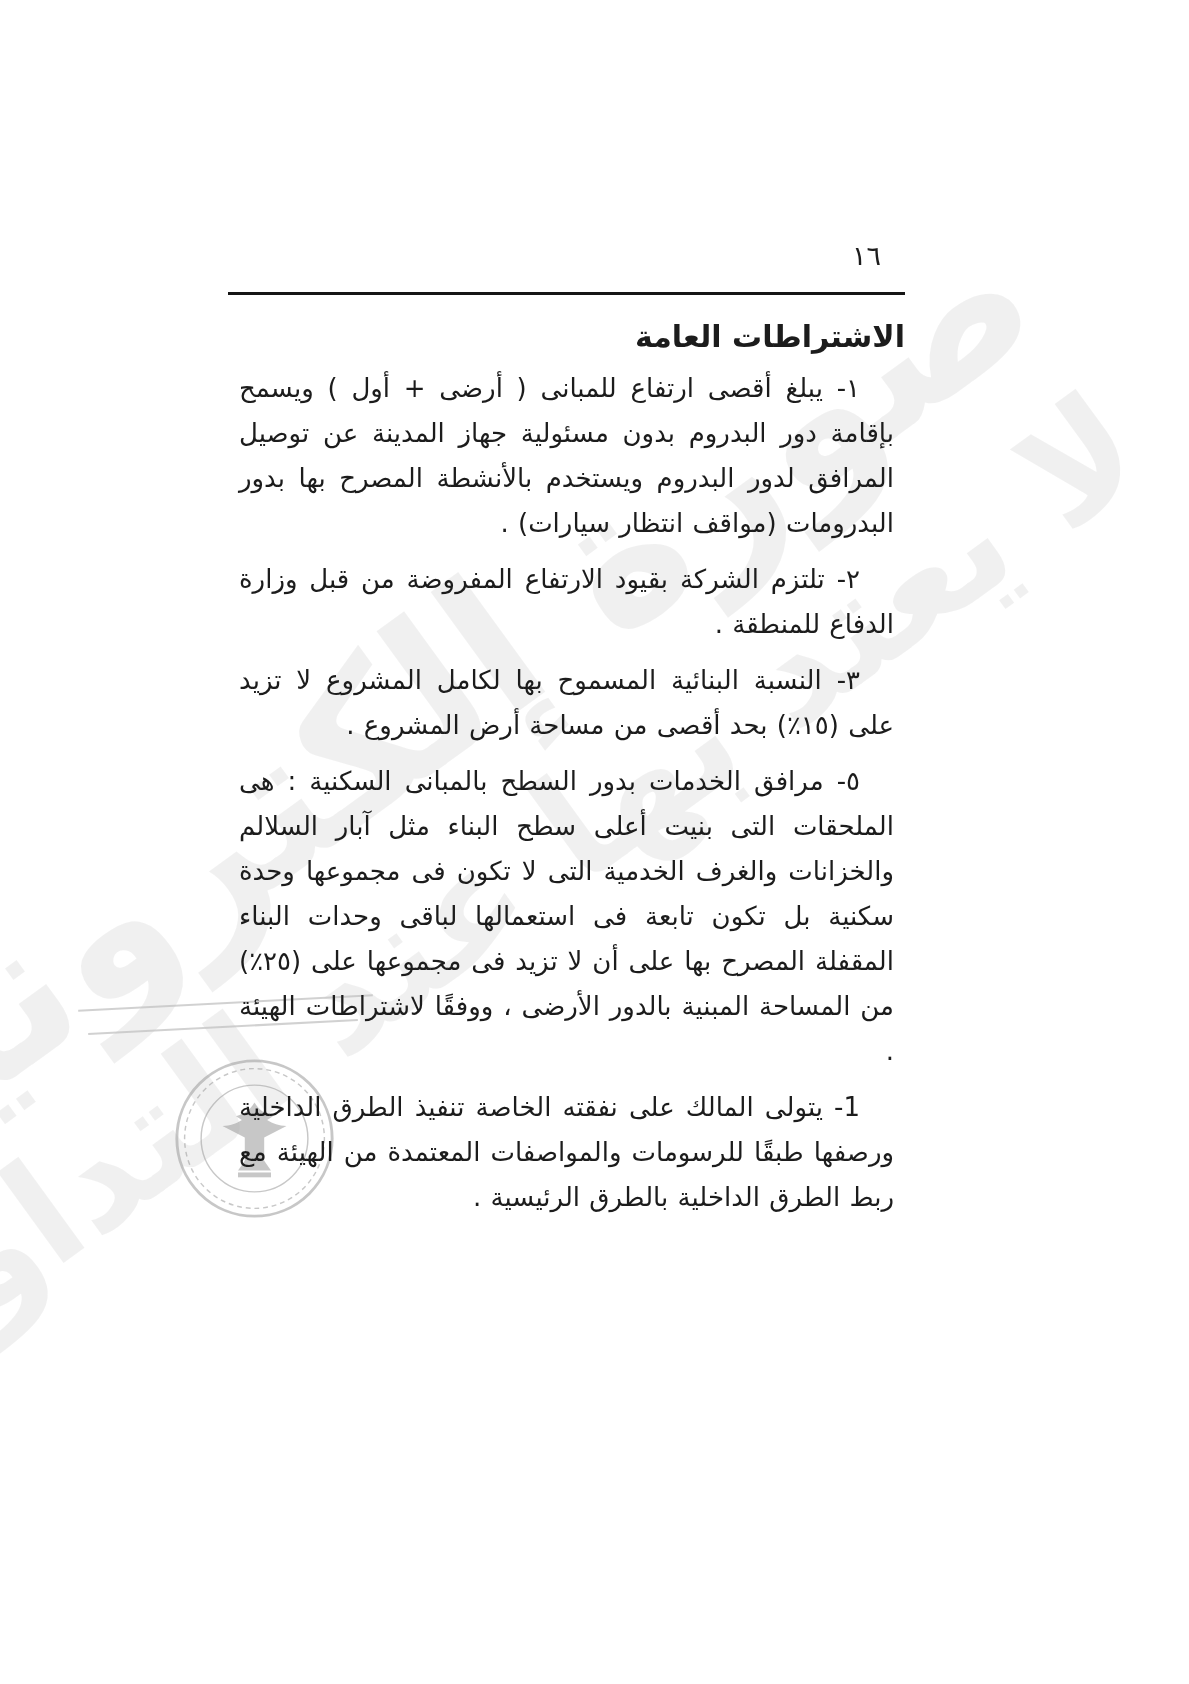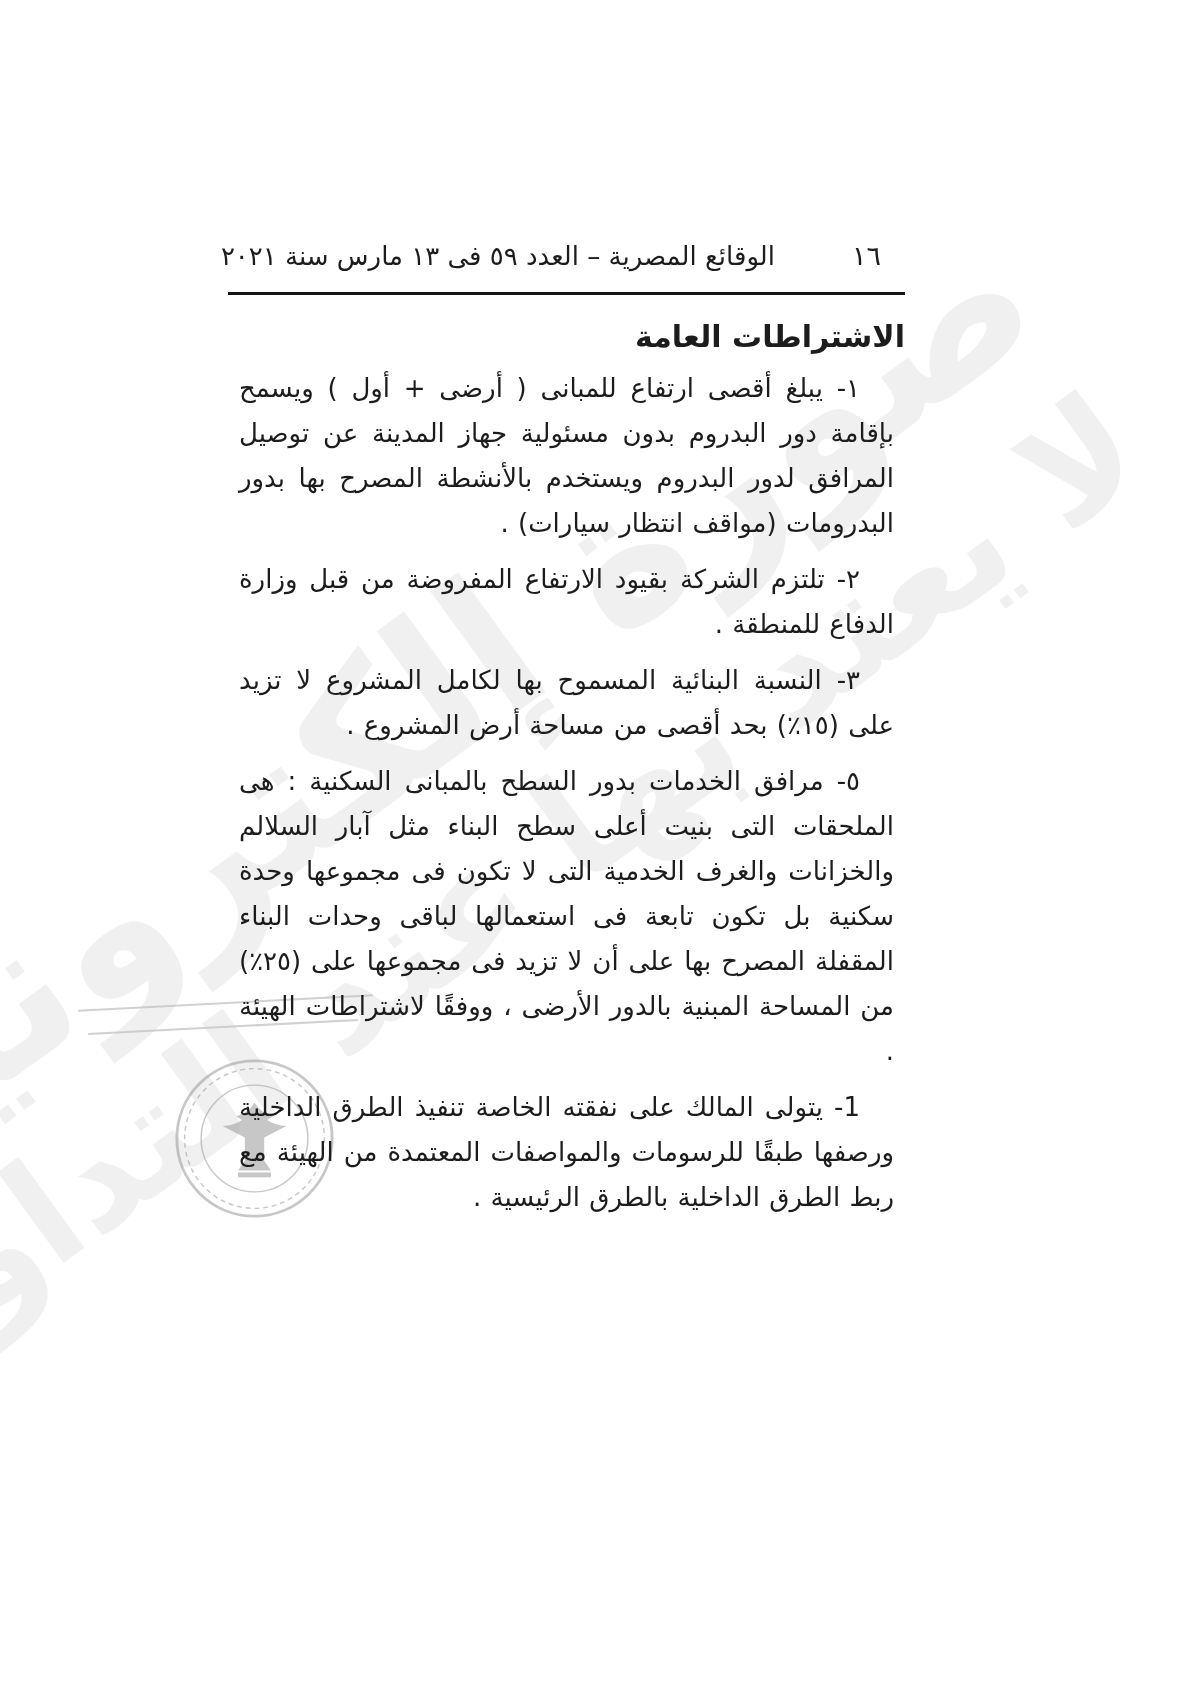--- a/index.html
+++ b/index.html
@@ -121,21 +121,20 @@
       <path d="M85 48 C 90 56, 96 60, 104 62 L 98 66 C 104 70, 110 72, 118 72 L 95 84 L 95 108 L 102 118 L 68 118 L 75 108 L 75 84 L 52 72 C 60 72, 66 70, 72 66 L 66 62 C 74 60, 80 56, 85 48 Z" fill="currentColor"></path>
       <rect x="68" y="120" width="34" height="5" fill="currentColor"></rect>
     </svg>
     <div class="wm-flourish f1"></div>
     <div class="wm-flourish f2"></div>
   </div>
 
   <div class="content">
 
     <div class="header">
-      <div class="header-title">الوقائع المصرية – العدد ٥٩ فى ١٣ مارس سنة ٢٠٢١</div>
       <div class="page-number">١٦</div>
     </div>
 
     <div class="header-rule"></div>
 
     <h1 class="section-title">الاشتراطات العامة</h1>
 
     <div class="document-body">
       <p>١- يبلغ أقصى ارتفاع للمبانى ( أرضى + أول ) ويسمح بإقامة دور البدروم بدون مسئولية جهاز المدينة عن توصيل المرافق لدور البدروم ويستخدم بالأنشطة المصرح بها بدور البدرومات (مواقف انتظار سيارات) .</p>
       <p>٢- تلتزم الشركة بقيود الارتفاع المفروضة من قبل وزارة الدفاع للمنطقة .</p>

